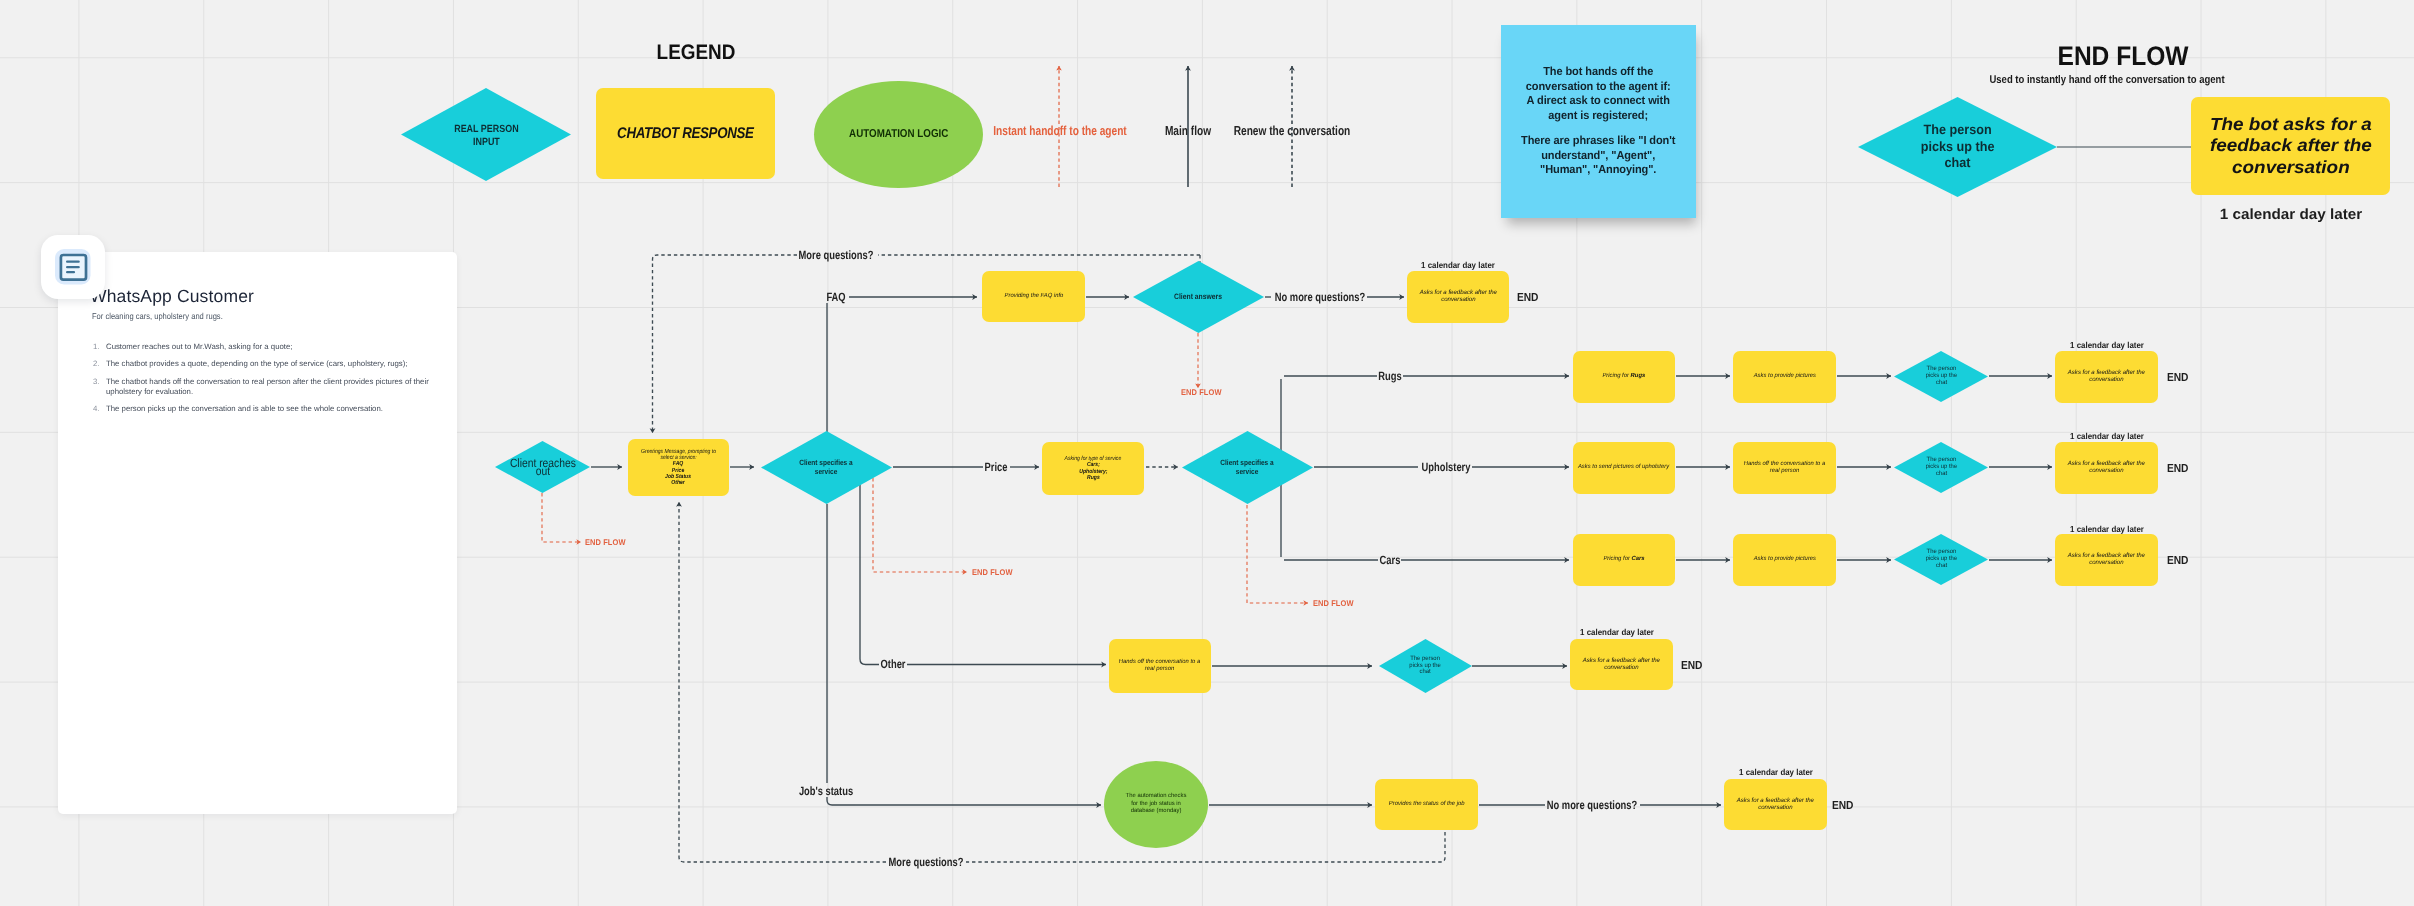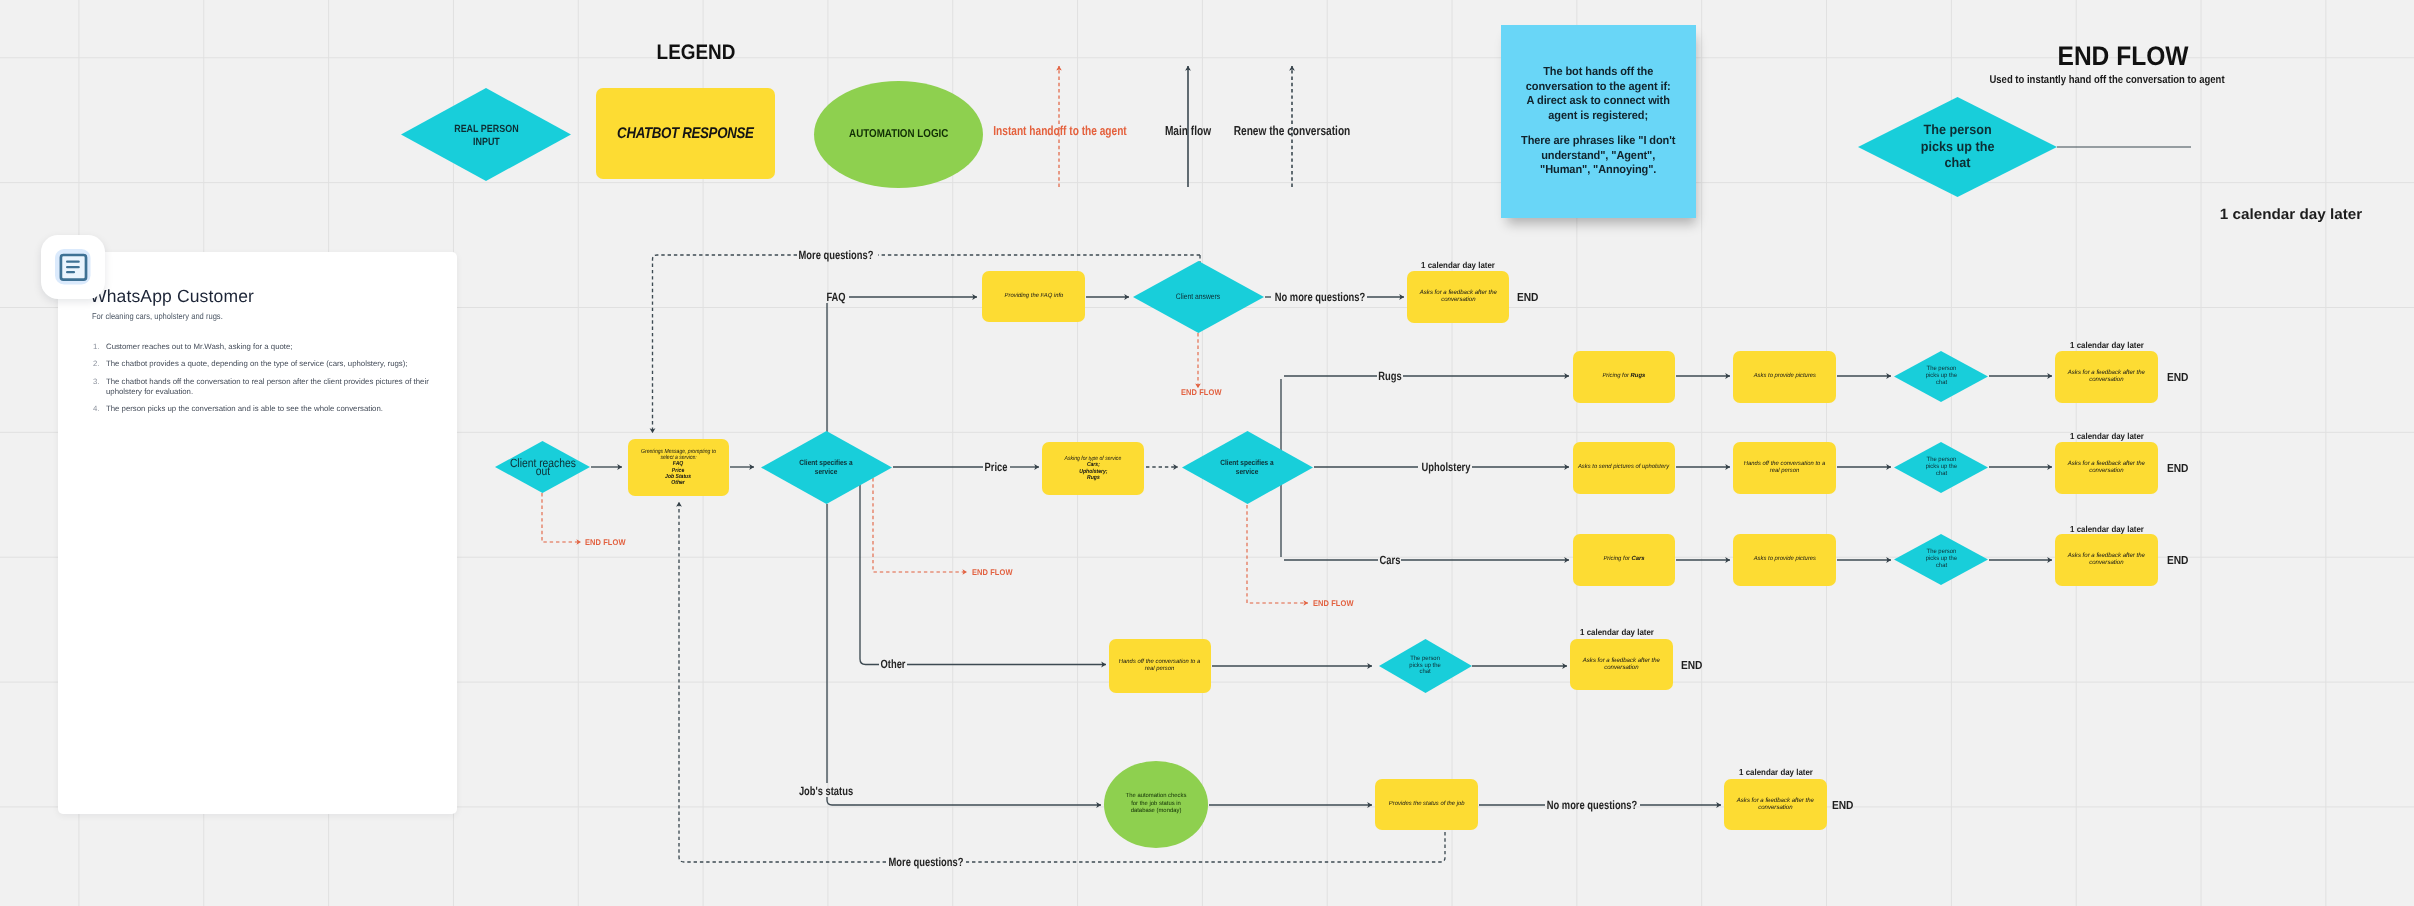--- a/index.html
+++ b/index.html
@@ -113,20 +113,23 @@
   </div>
 
   <div id="endflow-title">END FLOW</div>
   <div id="endflow-sub">Used to instantly hand off the conversation to agent</div>
 
   <div class="node dia" style="left:1858px;top:97px;width:199px;height:100px;font-size:13.6px;line-height:16.5px;font-weight:bold;">
     <div class="shape"></div>
     <div class="lbl ml" style="transform:scaleX(.93)">The person<br>picks up the<br>chat</div>
   </div>
 
+  <div class="node rect" style="left:2191px;top:97px;width:199px;height:98px;font-size:17.5px;font-weight:bold;line-height:21.5px;">
+    <div class="ml" style="transform:scaleX(1.08)">The bot asks for a<br>feedback after the<br>conversation</div>
+  </div>
 
   <div class="caltext" style="left:2291px;top:207px;font-size:14.8px;transform:translateX(-50%) scaleX(1.03);">1 calendar day later</div>
 
   <div id="card"></div>
   <div id="card-title">WhatsApp Customer</div>
   <div id="card-sub">For cleaning cars, upholstery and rugs.</div>
   <ol id="card-list">
       <li><span class="num">1.</span>Customer reaches out to Mr.Wash, asking for a quote;</li>
       <li><span class="num">2.</span>The chatbot provides a quote, depending on the type of service (cars, upholstery, rugs);</li>
       <li><span class="num">3.</span>The chatbot hands off the conversation to real person after the client provides pictures of their upholstery for evaluation.</li>
@@ -238,21 +241,21 @@
   </div>
 
   <div class="node dia" style="left:1182px;top:431px;width:131px;height:73px;font-size:7.6px;line-height:8.1px;font-weight:bold;">
     <div class="shape"></div>
     <div class="lbl ml">Client specifies a<br>service</div>
   </div>
 
   <div class="node rect wide" style="left:982px;top:271px;width:103px;height:51px;font-size:6px;">
     <div>Providing the FAQ info</div>
   </div>
-  <div class="node dia" style="left:1133px;top:261px;width:131px;height:72px;font-size:7.9px;font-weight:normal;text-align:center;">
+  <div class="node dia" style="left:1133px;top:261px;width:131px;height:72px;font-size:7.9px;font-weight:bold;text-align:center;">
     <div class="shape"></div>
     <div class="lbl">Client answers</div>
   </div>
   <div class="node rect wide" style="left:1407px;top:271px;width:102px;height:52px;font-size:6.2px;line-height:6.7px;">
     <div class="ml">Asks for a feedback after the<br>conversation</div>
   </div>
 
   <div class="node rect wide" style="left:1573px;top:351px;width:102px;height:52px;font-size:6px;">
     <div><span>Pricing for </span><b>Rugs</b></div>
   </div>

